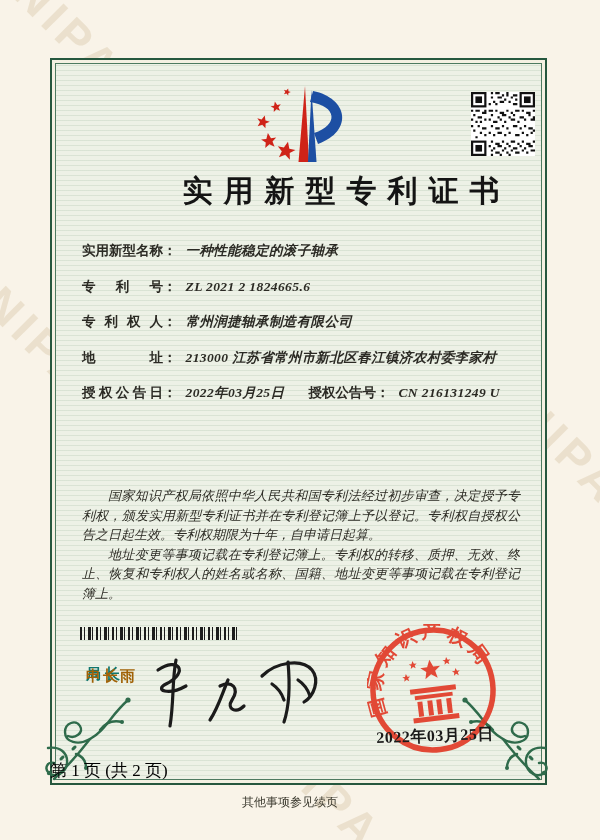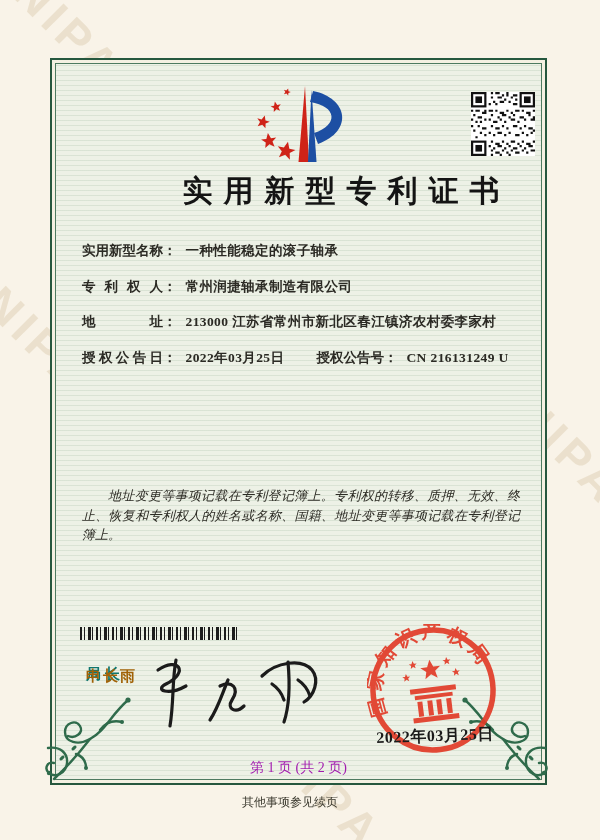--- a/index.html
+++ b/index.html
@@ -26,22 +26,22 @@
   .logo{position:absolute; left:250px; top:83px; width:110px; height:85px; z-index:5;}
   .qr{position:absolute; left:471px; top:92px; width:64px; height:64px; z-index:5;}
   .title{
     position:absolute; left:50px; width:582px; top:171px; text-align:center;
     font-size:30px; font-weight:bold; color:#141414;
     letter-spacing:11px; text-indent:11px; z-index:5;
   }
   .fields{position:absolute; left:82px; top:242px; width:442px; z-index:5;}
   .row{height:35.6px; font-size:13.5px; color:#2b2a24; font-weight:600; white-space:nowrap;}
   .flabel{display:inline-block; width:81px; text-align:justify; text-align-last:justify; vertical-align:top;}
-  .fvalue{margin-left:9px; letter-spacing:.4px;}
-  .pair2{margin-left:32px;}
+  .fvalue{margin-left:9px; letter-spacing:.4px;font-style:italic;}
+  .pair2{margin-left:24px;}
   .paras{
     position:absolute; left:82px; top:486px; width:438px; z-index:5;
     font-size:13px; line-height:19.5px; color:#2c2b24; text-align:justify;
   }
   .paras p{margin:0; text-indent:2em; font-style:italic;}
   .barcode{
     position:absolute; left:80px; top:627px; width:158px; height:13px; z-index:5;
     background-image:repeating-linear-gradient(90deg,
       #1c1c1c 0 2px, rgba(0,0,0,0) 2px 4px,
       #1c1c1c 4px 5px, rgba(0,0,0,0) 5px 8px,
@@ -49,21 +49,21 @@
       #1c1c1c 12px 13px, rgba(0,0,0,0) 13px 16px);
   }
   .signer-title{position:absolute; left:86px; top:665px; font-size:15px; letter-spacing:4px; color:#0f766e; font-weight:700; z-index:6;}
   .signer-name{position:absolute; left:86px; top:667px; font-size:15px; letter-spacing:2px; color:#a16207; font-weight:600; z-index:6;}
   .signature{position:absolute; left:142px; top:646px; width:200px; height:90px; z-index:6;}
   .seal{position:absolute; left:367px; top:624px; width:132px; height:132px; z-index:6; opacity:.92;}
   .seal-date{
     position:absolute; left:360px; top:726px; width:150px; text-align:center; z-index:7;
     font-size:16px; font-weight:bold; color:#1a1a1a; letter-spacing:.5px; transform:rotate(-2deg);
   }
-  .page-footer{position:absolute; left:50px; width:497px; top:759px; text-align:center; font-size:14px; color:#a21caf; z-index:5;}
+  .page-footer{position:absolute; left:50px; width:497px; top:759px; text-align:left; font-size:17px; color:#000000; z-index:5;}
   .cont-note{position:absolute; left:0; width:580px; top:794px; text-align:center; font-size:12px; color:#3b392e; z-index:3;}
   .corner{position:absolute; width:100px; height:100px; z-index:4;}
   .corner.bl{left:36px; top:692px;}
   .corner.br{left:457px; top:692px; transform:scaleX(-1);}
 </style>
 </head>
 <body>
 
 <div class="page">
 
@@ -150,31 +150,35 @@
     </g>
   </svg>
 
   <div class="title">实用新型专利证书</div>
 
   <div class="fields">
     <div class="row">
       <span class="flabel">实用新型名称</span><span>：</span><span class="fvalue">一种性能稳定的滚子轴承</span>
     </div>
     <div class="row">
+      <span class="flabel">专利号</span><span>：</span><span class="fvalue">ZL 2021 2 1824665.6</span>
+    </div>
+    <div class="row">
       <span class="flabel">专利权人</span><span>：</span><span class="fvalue">常州润捷轴承制造有限公司</span>
     </div>
     <div class="row">
       <span class="flabel">地址</span><span>：</span><span class="fvalue">213000 江苏省常州市新北区春江镇济农村委李家村</span>
     </div>
     <div class="row">
       <span class="flabel">授权公告日</span><span>：</span><span class="fvalue">2022年03月25日</span><span class="pair2">授权公告号</span><span>：</span><span class="fvalue">CN 216131249 U</span>
     </div>
   </div>
 
   <div class="paras">
+    <p>国家知识产权局依照中华人民共和国专利法经过初步审查，决定授予专利权，颁发实用新型专利证书并在专利登记簿上予以登记。专利权自授权公告之日起生效。专利权期限为十年，自申请日起算。</p>
     <p>地址变更等事项记载在专利登记簿上。专利权的转移、质押、无效、终止、恢复和专利权人的姓名或名称、国籍、地址变更等事项记载在专利登记簿上。</p>
   </div>
 
   <div class="barcode"></div>
 
   <div class="signer-title">局长</div>
   <div class="signer-name">申长雨</div>
 
   <svg class="signature" viewBox="0 0 200 90">
     <g fill="none" stroke="#1b1b1b" stroke-width="3.2" stroke-linecap="round">

